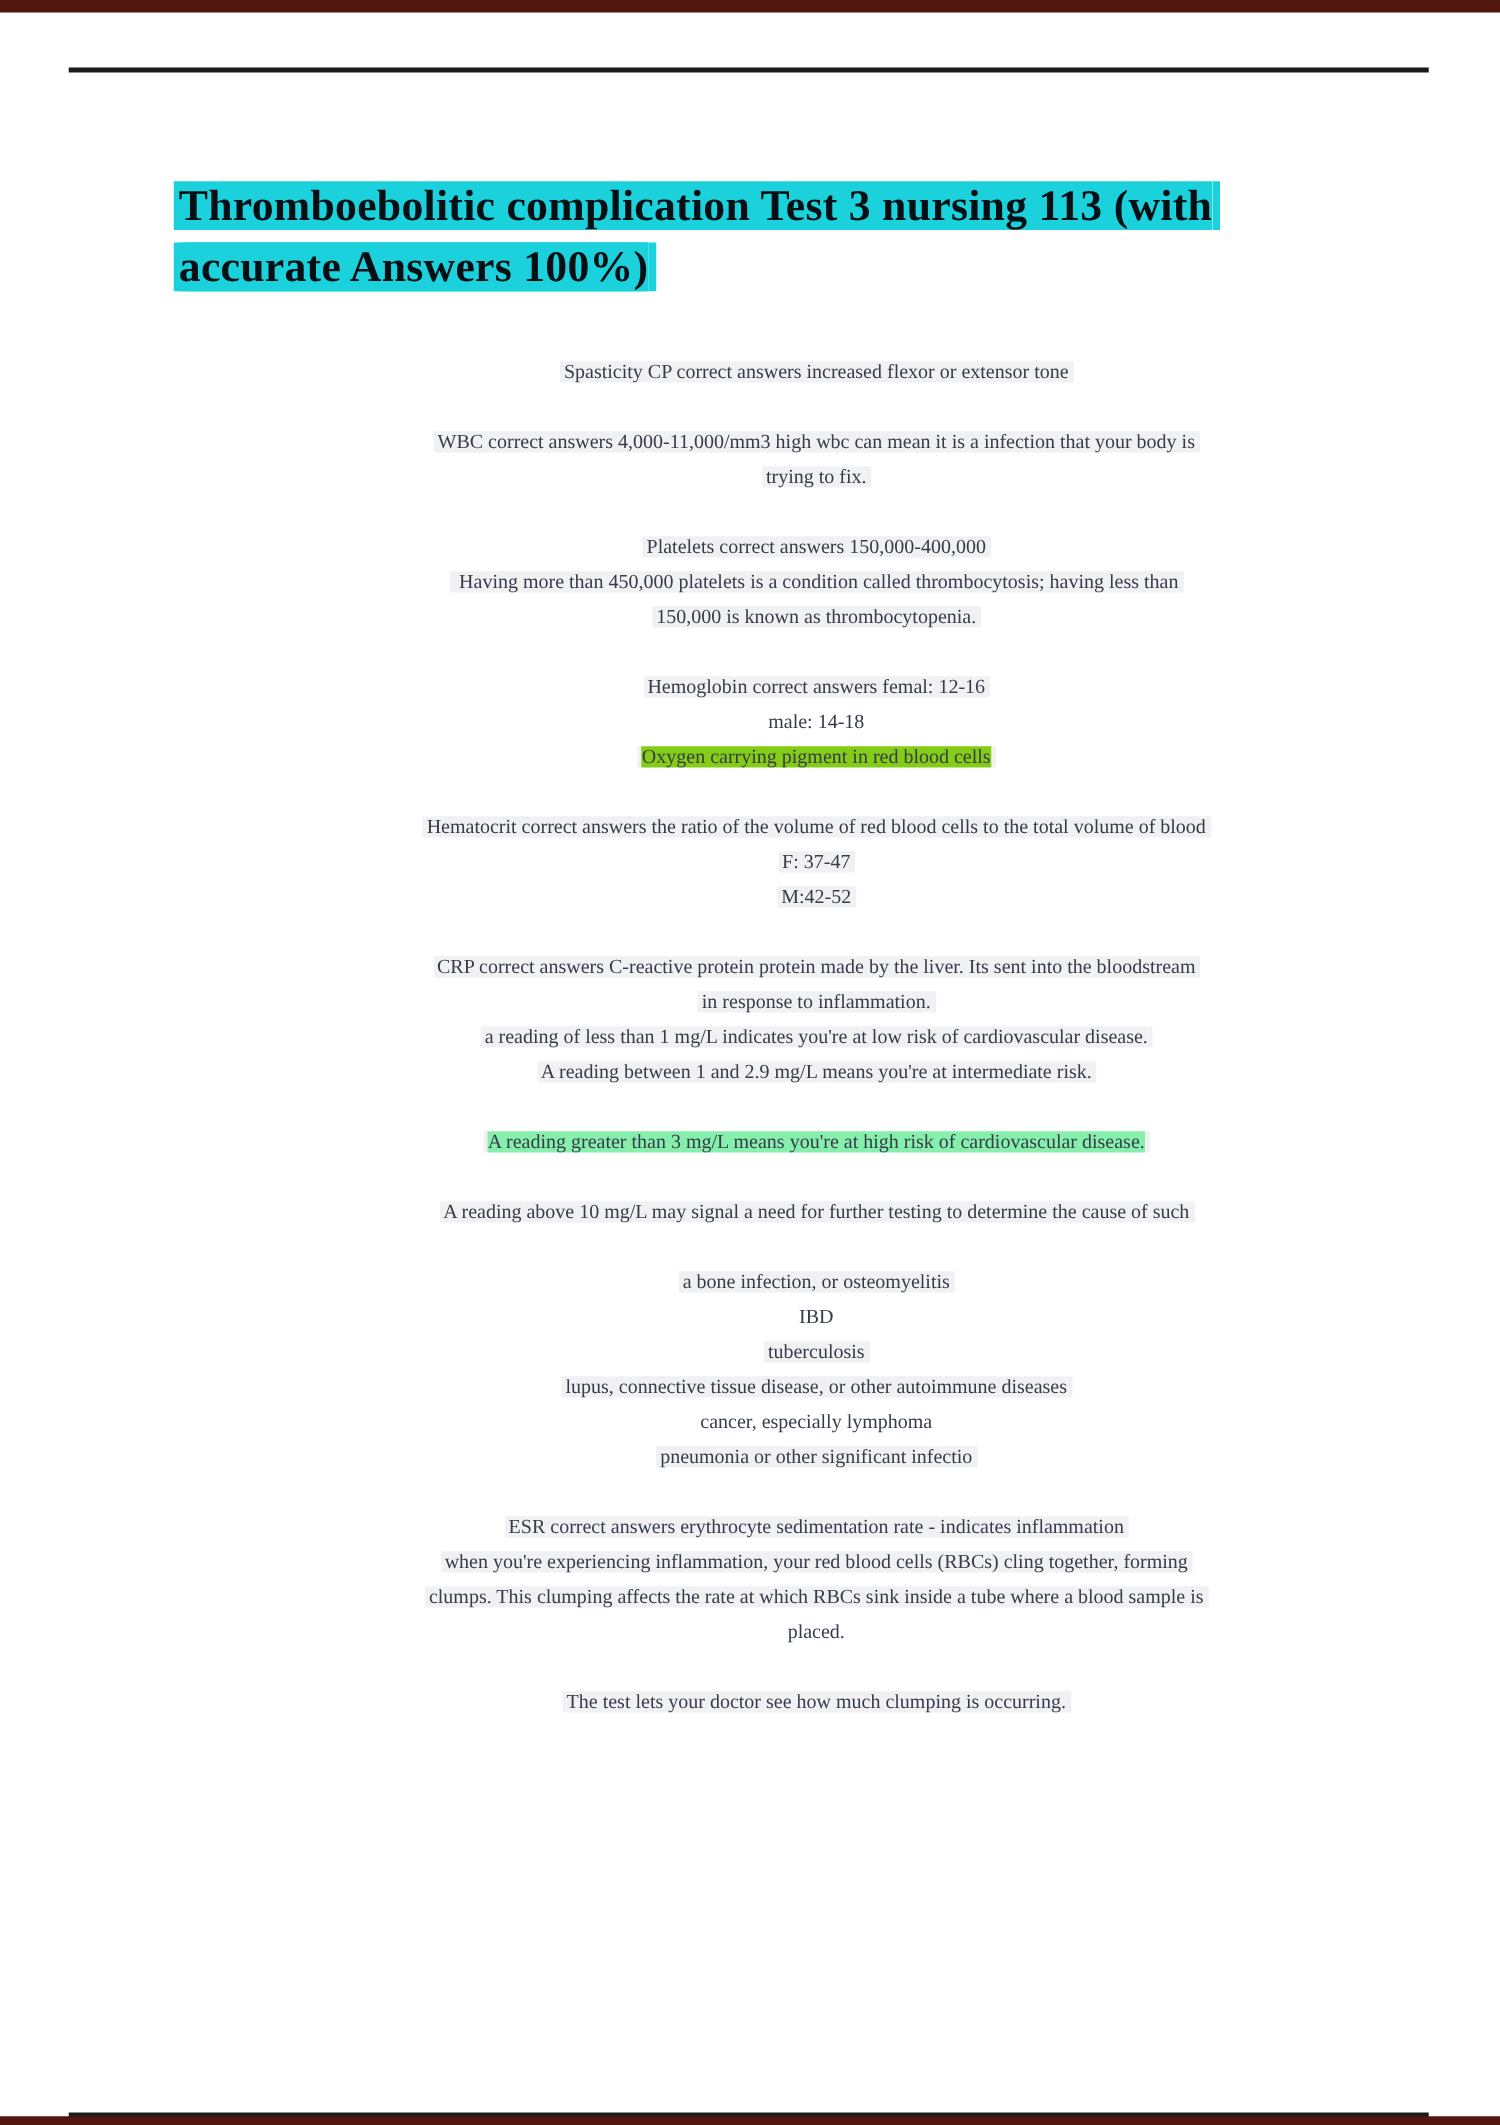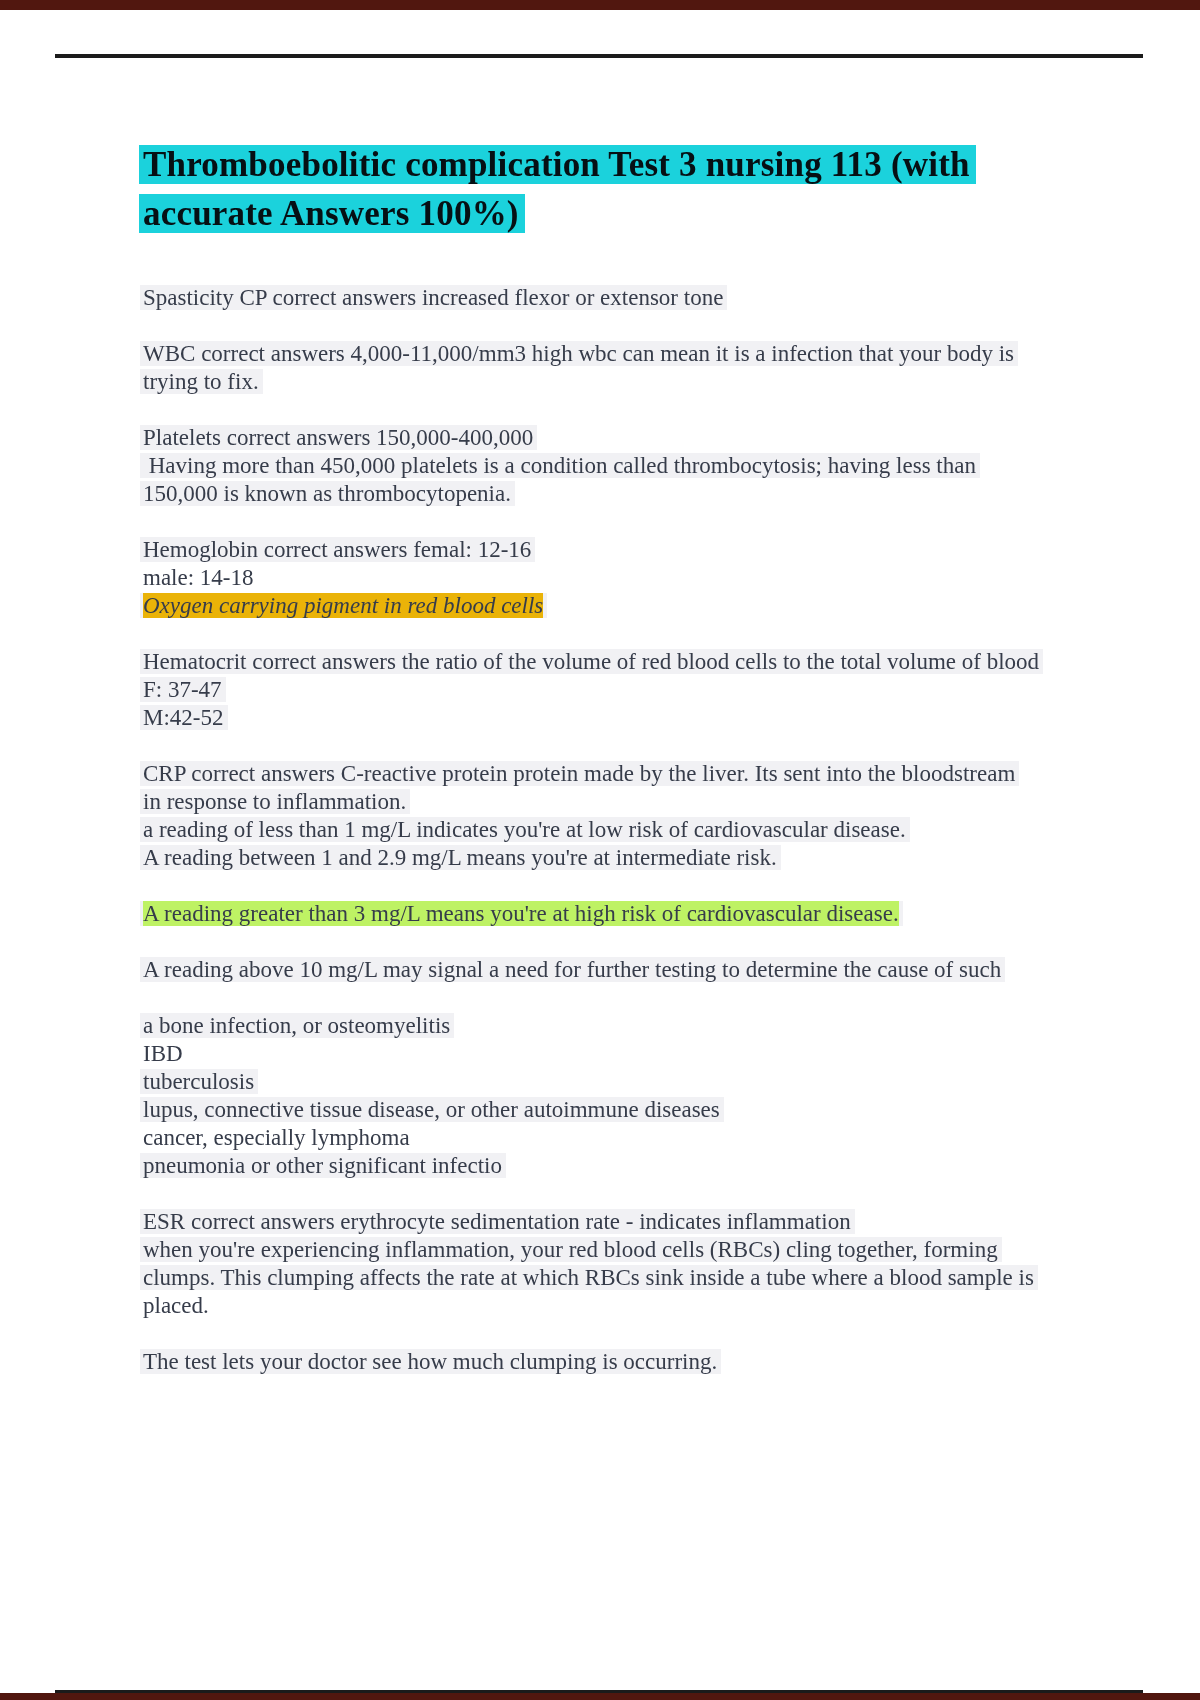--- a/index.html
+++ b/index.html
@@ -27,22 +27,23 @@
     font-size: 35px; font-weight: bold; line-height: 49px;
     color: #061014; letter-spacing: 0.2px;
   }
   .title-line { white-space: pre; }
   .hl-cyan {
     background: #1bd2dc;
     box-shadow: 6px 0 0 #1bd2dc, -4px 0 0 #1bd2dc;
   }
   .doc-body {
     position: absolute; left: 143px; top: 284px; width: 1020px;
-    font-size: 23px; line-height: 28px;
+    font-size: 16px; line-height: 28px;
     color: #363c4a;
+    text-align: center;
   }
   .para { margin: 0 0 28px 0; }
   .line { white-space: pre; height: 28px; }
   .hl-gray {
     background: #f1f1f4;
     box-shadow: 4px 0 0 #f1f1f4, -3px 0 0 #f1f1f4;
   }
 </style>
 </head>
 <body style="background: rgb(255, 255, 255);">
@@ -64,35 +65,35 @@
       <div class="line"><span class="hl-gray" style="background: rgb(241, 241, 244); box-shadow: rgb(241, 241, 244) 4px 0px 0px, rgb(241, 241, 244) -3px 0px 0px;">trying to fix.</span></div>
     </div>
     <div class="para">
       <div class="line"><span class="hl-gray" style="background: rgb(241, 241, 244); box-shadow: rgb(241, 241, 244) 4px 0px 0px, rgb(241, 241, 244) -3px 0px 0px;">Platelets correct answers 150,000-400,000</span></div>
       <div class="line"><span class="hl-gray" style="background: rgb(241, 241, 244); box-shadow: rgb(241, 241, 244) 4px 0px 0px, rgb(241, 241, 244) -3px 0px 0px;"> Having more than 450,000 platelets is a condition called thrombocytosis; having less than</span></div>
       <div class="line"><span class="hl-gray" style="background: rgb(241, 241, 244); box-shadow: rgb(241, 241, 244) 4px 0px 0px, rgb(241, 241, 244) -3px 0px 0px;">150,000 is known as thrombocytopenia.</span></div>
     </div>
     <div class="para">
       <div class="line"><span class="hl-gray" style="background: rgb(241, 241, 244); box-shadow: rgb(241, 241, 244) 4px 0px 0px, rgb(241, 241, 244) -3px 0px 0px;">Hemoglobin correct answers femal: 12-16</span></div>
       <div class="line"><span>male: 14-18</span></div>
-      <div class="line"><span class="hl-gray" style="background: #eab308; box-shadow: rgb(241, 241, 244) 4px 0px 0px, rgb(241, 241, 244) -3px 0px 0px; font-style: italic;">Oxygen carrying pigment in red blood cells</span></div>
+      <div class="line"><span class="hl-gray" style="background: #84cc16; box-shadow: rgb(241, 241, 244) 4px 0px 0px, rgb(241, 241, 244) -3px 0px 0px;">Oxygen carrying pigment in red blood cells</span></div>
     </div>
     <div class="para">
       <div class="line"><span class="hl-gray" style="background: rgb(241, 241, 244); box-shadow: rgb(241, 241, 244) 4px 0px 0px, rgb(241, 241, 244) -3px 0px 0px;">Hematocrit correct answers the ratio of the volume of red blood cells to the total volume of blood</span></div>
       <div class="line"><span class="hl-gray" style="background: rgb(241, 241, 244); box-shadow: rgb(241, 241, 244) 4px 0px 0px, rgb(241, 241, 244) -3px 0px 0px;">F: 37-47</span></div>
       <div class="line"><span class="hl-gray" style="background: rgb(241, 241, 244); box-shadow: rgb(241, 241, 244) 4px 0px 0px, rgb(241, 241, 244) -3px 0px 0px;">M:42-52</span></div>
     </div>
     <div class="para">
       <div class="line"><span class="hl-gray" style="background: rgb(241, 241, 244); box-shadow: rgb(241, 241, 244) 4px 0px 0px, rgb(241, 241, 244) -3px 0px 0px;">CRP correct answers C-reactive protein protein made by the liver. Its sent into the bloodstream</span></div>
       <div class="line"><span class="hl-gray" style="background: rgb(241, 241, 244); box-shadow: rgb(241, 241, 244) 4px 0px 0px, rgb(241, 241, 244) -3px 0px 0px;">in response to inflammation.</span></div>
       <div class="line"><span class="hl-gray" style="background: rgb(241, 241, 244); box-shadow: rgb(241, 241, 244) 4px 0px 0px, rgb(241, 241, 244) -3px 0px 0px;">a reading of less than 1 mg/L indicates you're at low risk of cardiovascular disease.</span></div>
       <div class="line"><span class="hl-gray" style="background: rgb(241, 241, 244); box-shadow: rgb(241, 241, 244) 4px 0px 0px, rgb(241, 241, 244) -3px 0px 0px;">A reading between 1 and 2.9 mg/L means you're at intermediate risk.</span></div>
     </div>
     <div class="para">
-      <div class="line"><span class="hl-gray" style="background: #bef264; box-shadow: rgb(241, 241, 244) 4px 0px 0px, rgb(241, 241, 244) -3px 0px 0px;">A reading greater than 3 mg/L means you're at high risk of cardiovascular disease.</span></div>
+      <div class="line"><span class="hl-gray" style="background: #86efac; box-shadow: rgb(241, 241, 244) 4px 0px 0px, rgb(241, 241, 244) -3px 0px 0px;">A reading greater than 3 mg/L means you're at high risk of cardiovascular disease.</span></div>
     </div>
     <div class="para">
       <div class="line"><span class="hl-gray" style="background: rgb(241, 241, 244); box-shadow: rgb(241, 241, 244) 4px 0px 0px, rgb(241, 241, 244) -3px 0px 0px;">A reading above 10 mg/L may signal a need for further testing to determine the cause of such</span></div>
     </div>
     <div class="para">
       <div class="line"><span class="hl-gray" style="background: rgb(241, 241, 244); box-shadow: rgb(241, 241, 244) 4px 0px 0px, rgb(241, 241, 244) -3px 0px 0px;">a bone infection, or osteomyelitis</span></div>
       <div class="line"><span>IBD</span></div>
       <div class="line"><span class="hl-gray" style="background: rgb(241, 241, 244); box-shadow: rgb(241, 241, 244) 4px 0px 0px, rgb(241, 241, 244) -3px 0px 0px;">tuberculosis</span></div>
       <div class="line"><span class="hl-gray" style="background: rgb(241, 241, 244); box-shadow: rgb(241, 241, 244) 4px 0px 0px, rgb(241, 241, 244) -3px 0px 0px;">lupus, connective tissue disease, or other autoimmune diseases</span></div>
       <div class="line"><span>cancer, especially lymphoma</span></div>

